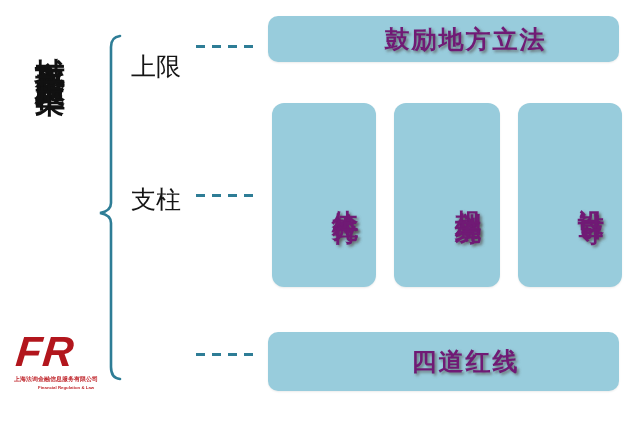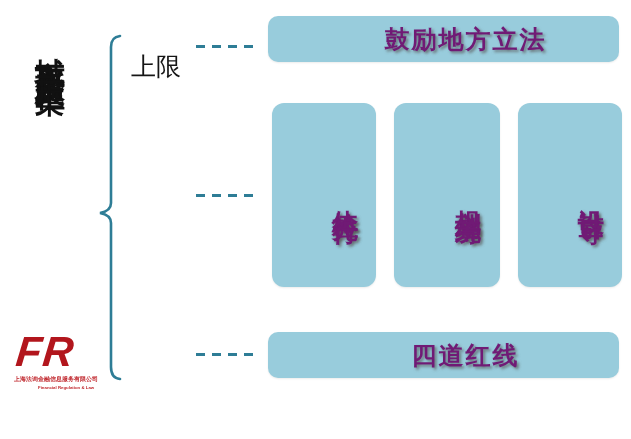--- a/index.html
+++ b/index.html
@@ -58,21 +58,21 @@
     display:flex;
     align-items:center;
     justify-content:center;
     color:#701a75;
     font-weight:bold;
     text-shadow:2px 2px 3px rgba(90,90,90,0.75);
     box-shadow:0 1px 2px rgba(0,0,0,0.08);
     padding-left:44px;
   }
   .box-top{left:268px;top:16px;width:307px;height:46px;font-size:25px;letter-spacing:2px;}
-  .box-bottom{left:268px;top:332px;width:307px;height:46px;font-size:25px;letter-spacing:2px;}
+  .box-bottom{left:268px;top:332px;width:307px;height:59px;font-size:25px;letter-spacing:2px;}
   .box-pillar{
     top:103px;height:184px;border-radius:12px;
     font-size:26px;
   }
   .pillar-1{left:272px;width:60px;}
   .pillar-2{left:394px;width:62px;}
   .pillar-3{left:518px;width:60px;}
   .vtext{
     writing-mode:vertical-rl;
     text-orientation:upright;
@@ -117,20 +117,21 @@
 
 <div class="stage">
 
   <div class="main-title">城市更新政策框架</div>
 
   <svg class="brace" viewBox="0 0 26 350">
     <path d="M24 3 Q15 4 15 14 L15 170 Q15 178 4 180 Q15 182 15 190 L15 334 Q15 345 24 346" fill="none" stroke="#2e7d96" stroke-width="2.6" stroke-linecap="round"></path>
   </svg>
 
   <div class="level-label label-top">上限</div>
+  <div class="level-label label-mid">支柱</div>
 
   <div class="dash-line dash-1"></div>
   <div class="dash-line dash-2"></div>
   <div class="dash-line dash-3"></div>
 
   <div class="box box-top">
     <span>鼓励地方立法</span>
   </div>
 
   <div class="box box-pillar pillar-1">

